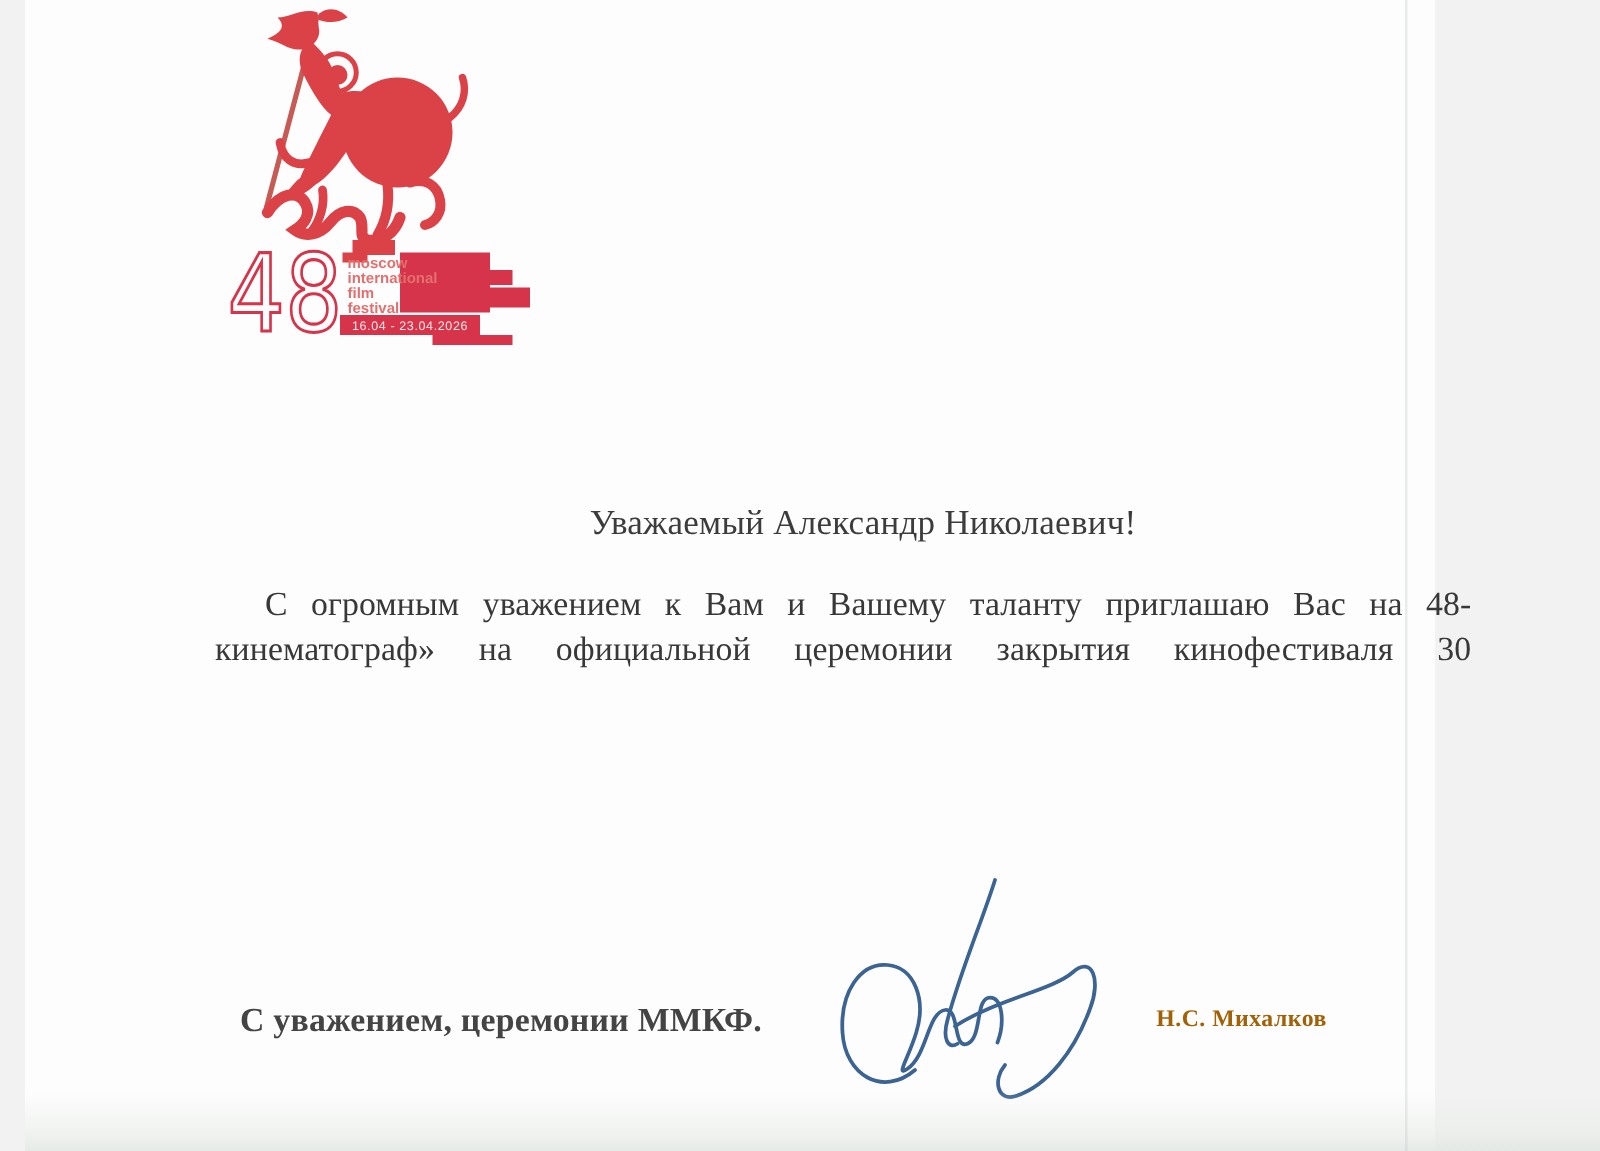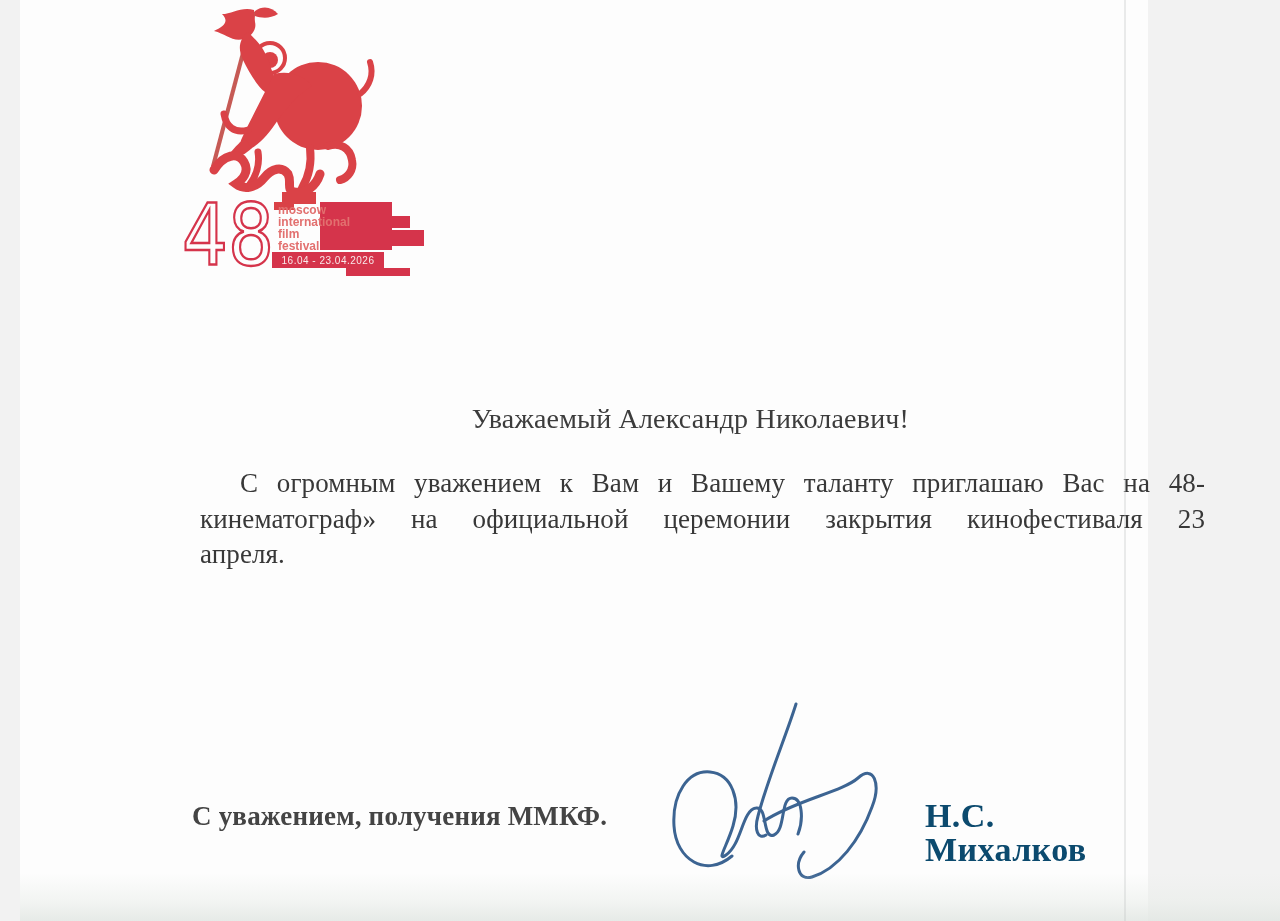--- a/index.html
+++ b/index.html
@@ -18,41 +18,41 @@
   .logo{position:absolute;left:158px;top:2px;width:252px;height:276px;}
   
   .salutation{
     position:absolute;left:168px;top:402px;width:1005px;
     text-align:center;
     font-size:28px;line-height:34px;
     color:#3c3c3c;
     letter-spacing:.2px;
   }
   .body-text{
-    position:absolute;left:180px;top:466px;width:1005px;
+    position:absolute;left:152px;top:466px;width:1005px;
     color:#383838;
   }
   .body-line{
     font-size:27px;line-height:35.5px;height:35.5px;
     text-align:justify;text-align-last:justify;
     overflow:hidden;white-space:normal;
     letter-spacing:.1px;
   }
   .body-line.first{ text-indent:40px; }
   .body-line.last{ text-align:left;text-align-last:left; }
   
   .signoff{
     position:absolute;left:172px;top:799px;
     font-size:27px;line-height:34px;font-weight:bold;
     color:#444;letter-spacing:.2px;
   }
   .signer{
     position:absolute;left:905px;top:799px;
-    font-size:34px;line-height:34px;font-weight:bold;
-    color:#0c4a6e;letter-spacing:.4px;
+    font-size:19px;line-height:34px;font-weight:bold;
+    color:#a16207;letter-spacing:.4px;
   }
   .signature{position:absolute;left:626px;top:688px;width:256px;height:224px;}
   
   .bottom-band{
     position:absolute;left:0;bottom:0;width:1280px;height:48px;
     background:linear-gradient(180deg, rgba(236,239,236,0) 0%, rgba(233,237,233,.55) 60%, rgba(226,231,227,.85) 100%);
     pointer-events:none;
   }
   .right-edge{
     position:absolute;top:0;right:22px;width:2px;height:921px;
@@ -114,25 +114,24 @@
       <text class="logo-word" x="100" y="236">film</text>
       <text class="logo-word" x="100" y="248">festival</text>
     </g>
     <text class="logo-date" x="150" y="262" font-size="10" fill="#f8e9ea" text-anchor="middle" letter-spacing="0.5">16.04 - 23.04.2026</text>
   </svg>
 
   <div class="salutation">Уважаемый Александр Николаевич!</div>
 
   <div class="body-text">
     <div class="body-line first">С огромным уважением к Вам и Вашему таланту приглашаю Вас на 48-</div>
-    <div class="body-line">кинематограф» на официальной церемонии закрытия кинофестиваля 23</div>
-    <div class="body-line last">апреля.</div>
+    <div class="body-line">кинематограф» на официальной церемонии закрытия кинофестиваля 30</div>
   </div>
 
-  <div class="signoff">С уважением, получения ММКФ.</div>
+  <div class="signoff">С уважением, церемонии ММКФ.</div>
 
   <svg class="signature" viewBox="0 0 256 224" aria-hidden="true">
     <g fill="none" stroke="#3c6492" stroke-width="3" stroke-linecap="round">
       <path d="M150,16 C140,48 122,90 112,128 C108,142 112,152 120,147"></path>
       <path d="M86,168 C60,190 30,172 28,138 C26,106 42,82 64,84 C86,86 95,112 87,138 C81,158 70,174 80,167 C96,156 96,122 110,120 C122,118 116,152 128,147 C140,142 134,110 146,110 C156,110 158,130 152,146"></path>
       <path d="M118,133 C150,112 196,104 212,90 C228,76 235,96 226,119 C214,152 192,181 166,189 C152,193 148,176 158,164"></path>
     </g>
   </svg>
 
   <div class="signer">Н.С. Михалков</div>

